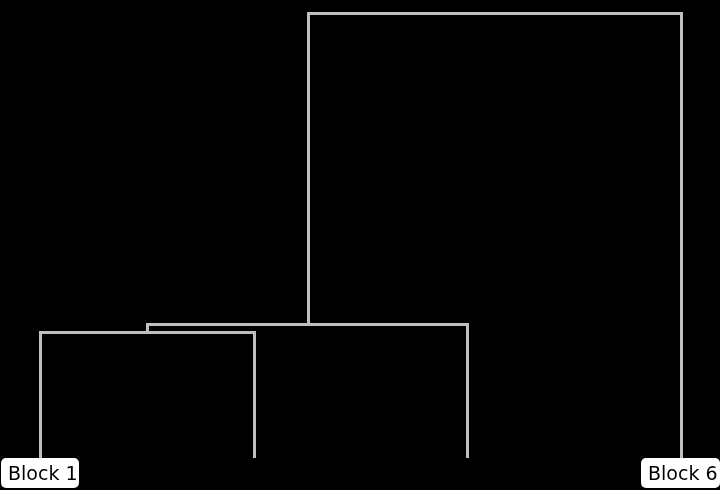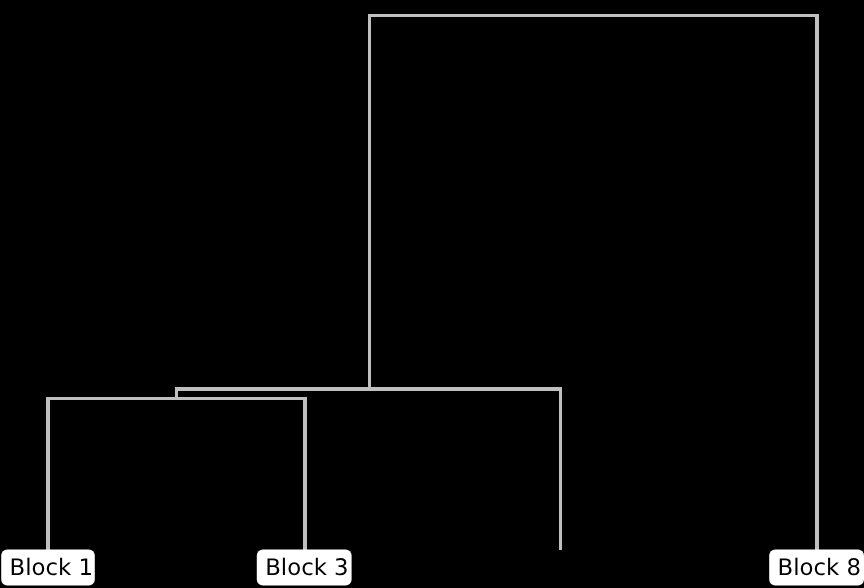--- a/index.html
+++ b/index.html
@@ -65,18 +65,17 @@
 
     <g>
       <line x1="38.5" y1="332" x2="255.5" y2="332" stroke="#bfbfbf" stroke-width="3"></line>
       <line x1="40" y1="332" x2="40" y2="458" stroke="#bfbfbf" stroke-width="3"></line>
       <line x1="254" y1="332" x2="254" y2="458" stroke="#bfbfbf" stroke-width="3"></line>
     </g>
   </svg>
 
   <div class="leaf-label" style="left:1px; top:458px; width:78px;">Block 1</div>
 
-  <div class="leaf-label" style="left:214px; top:458px; width:79px;">Block 3</div>
 
 
-  <div class="leaf-label" style="left:641px; top:458px; width:79px;">Block 8</div>
+  <div class="leaf-label" style="left:641px; top:458px; width:79px;">Block 6</div>
 
 </div>
 
 </body></html>

